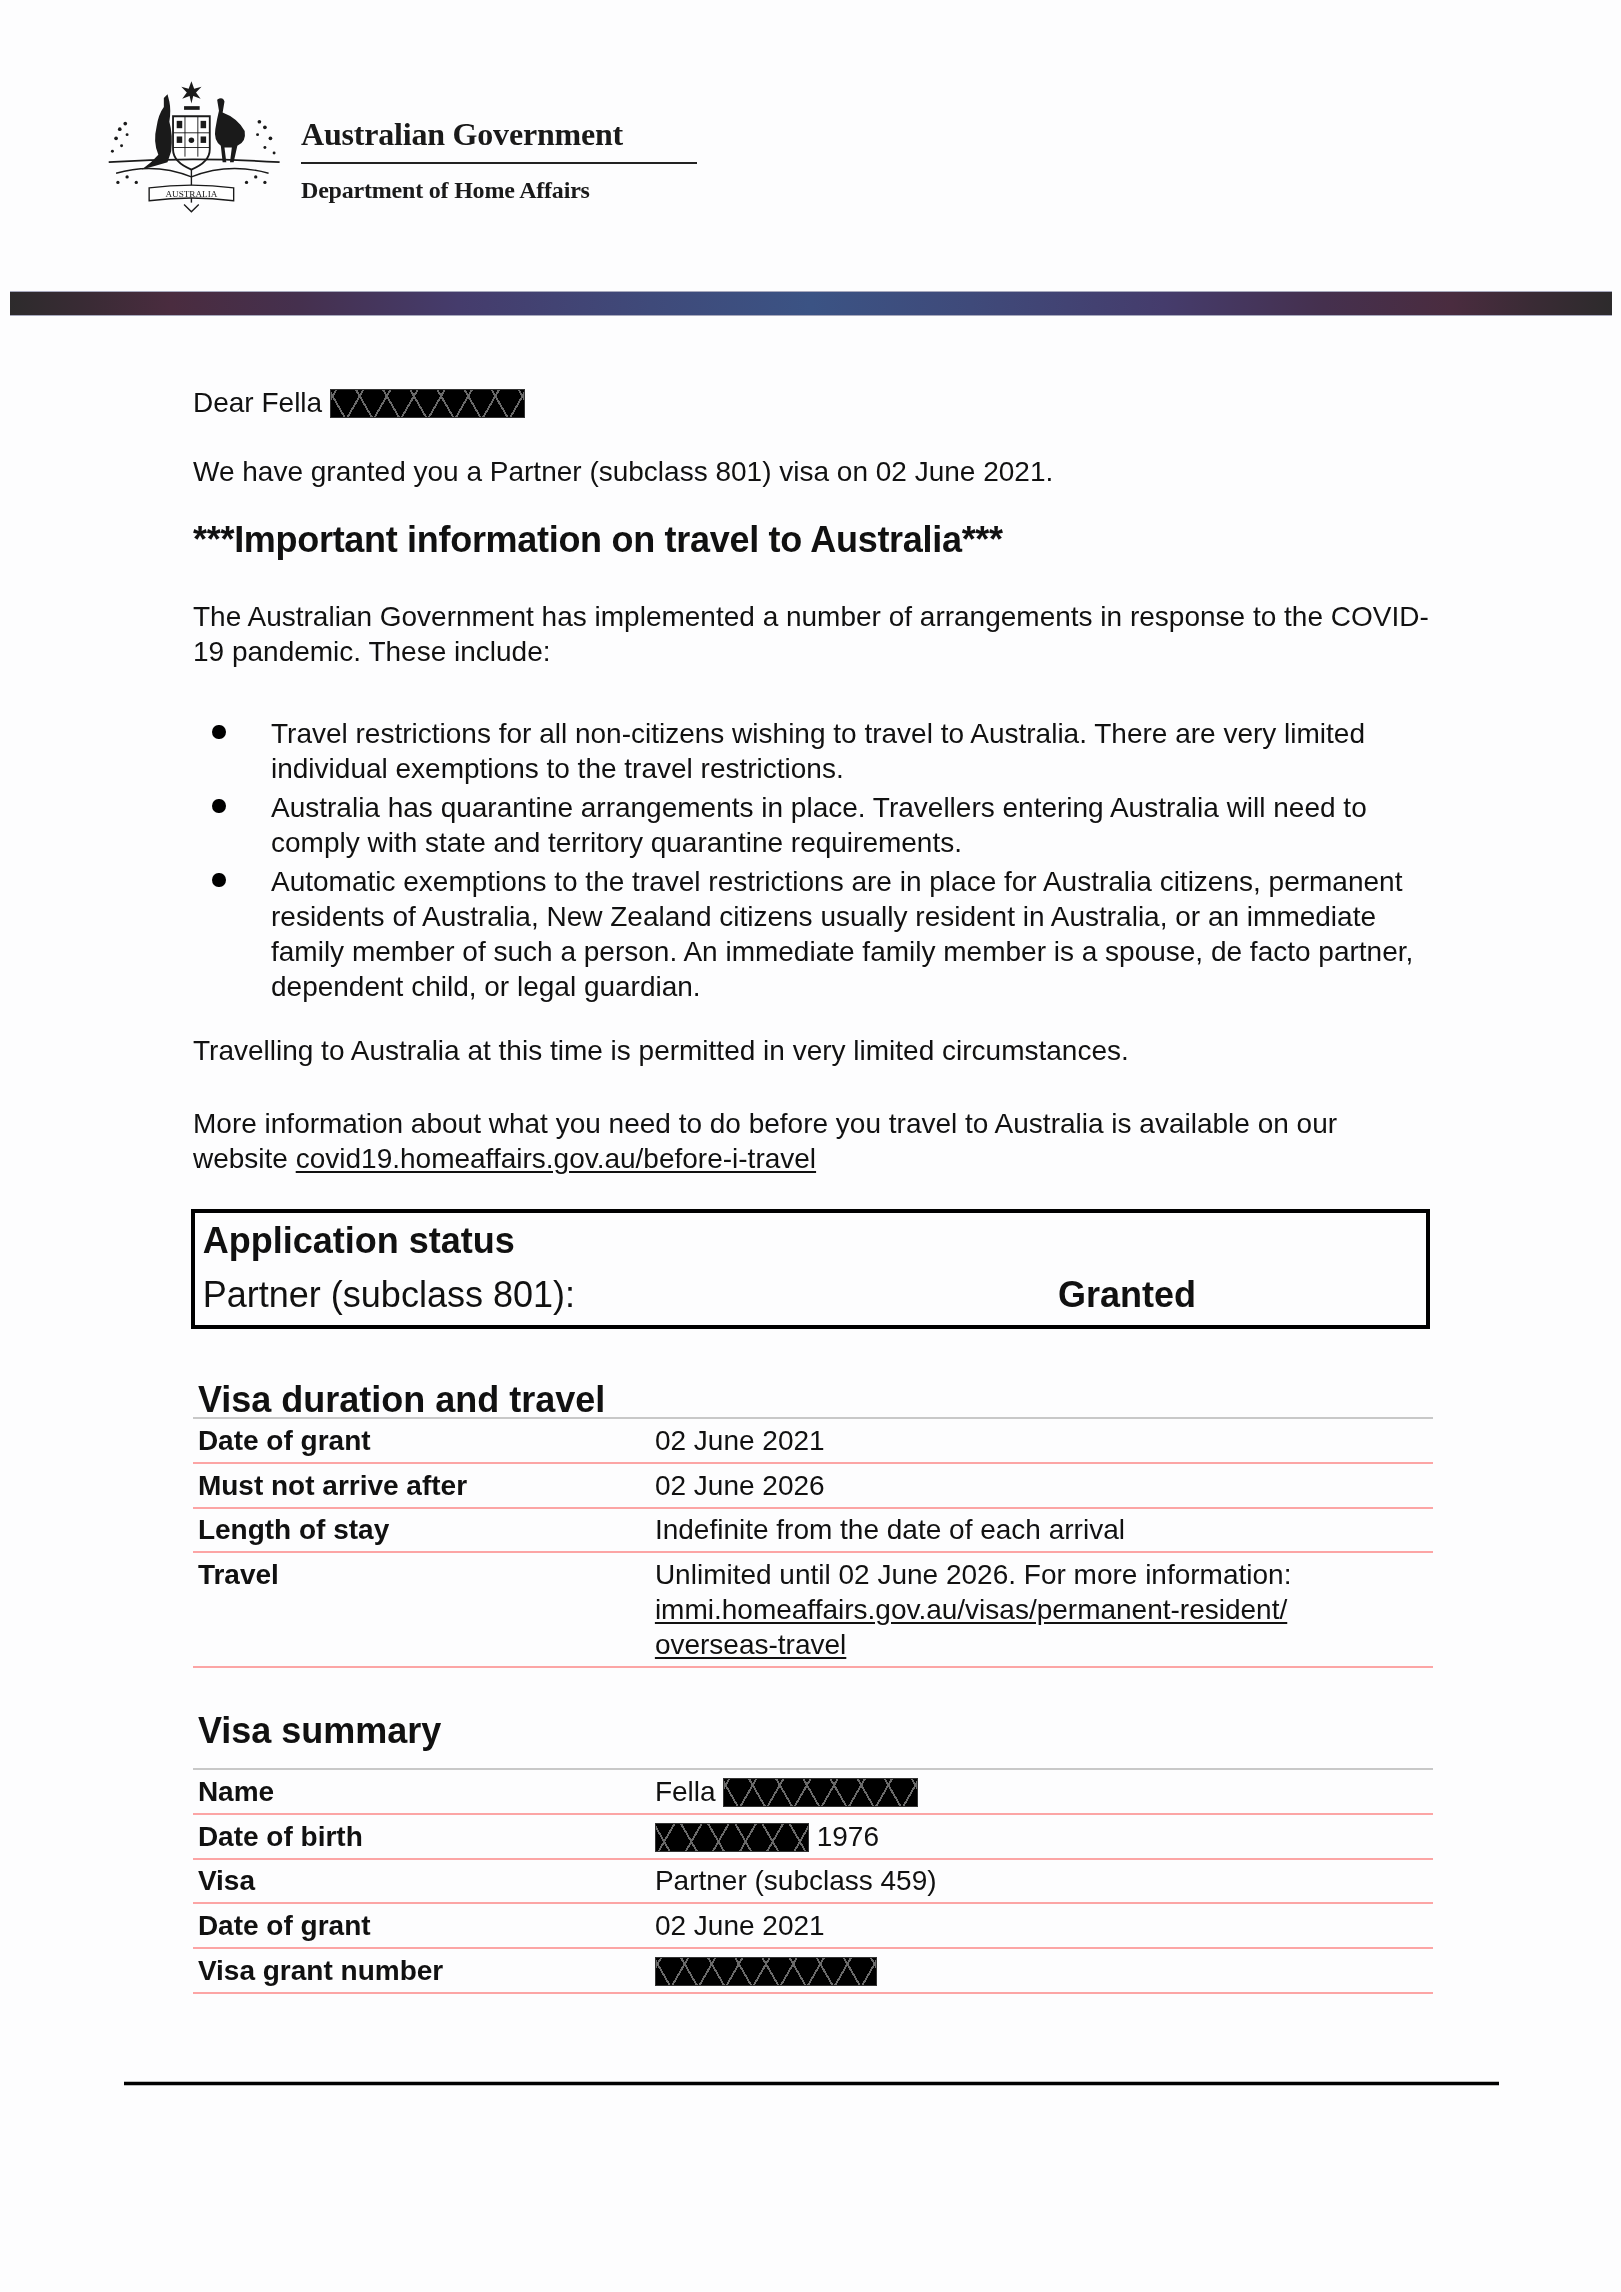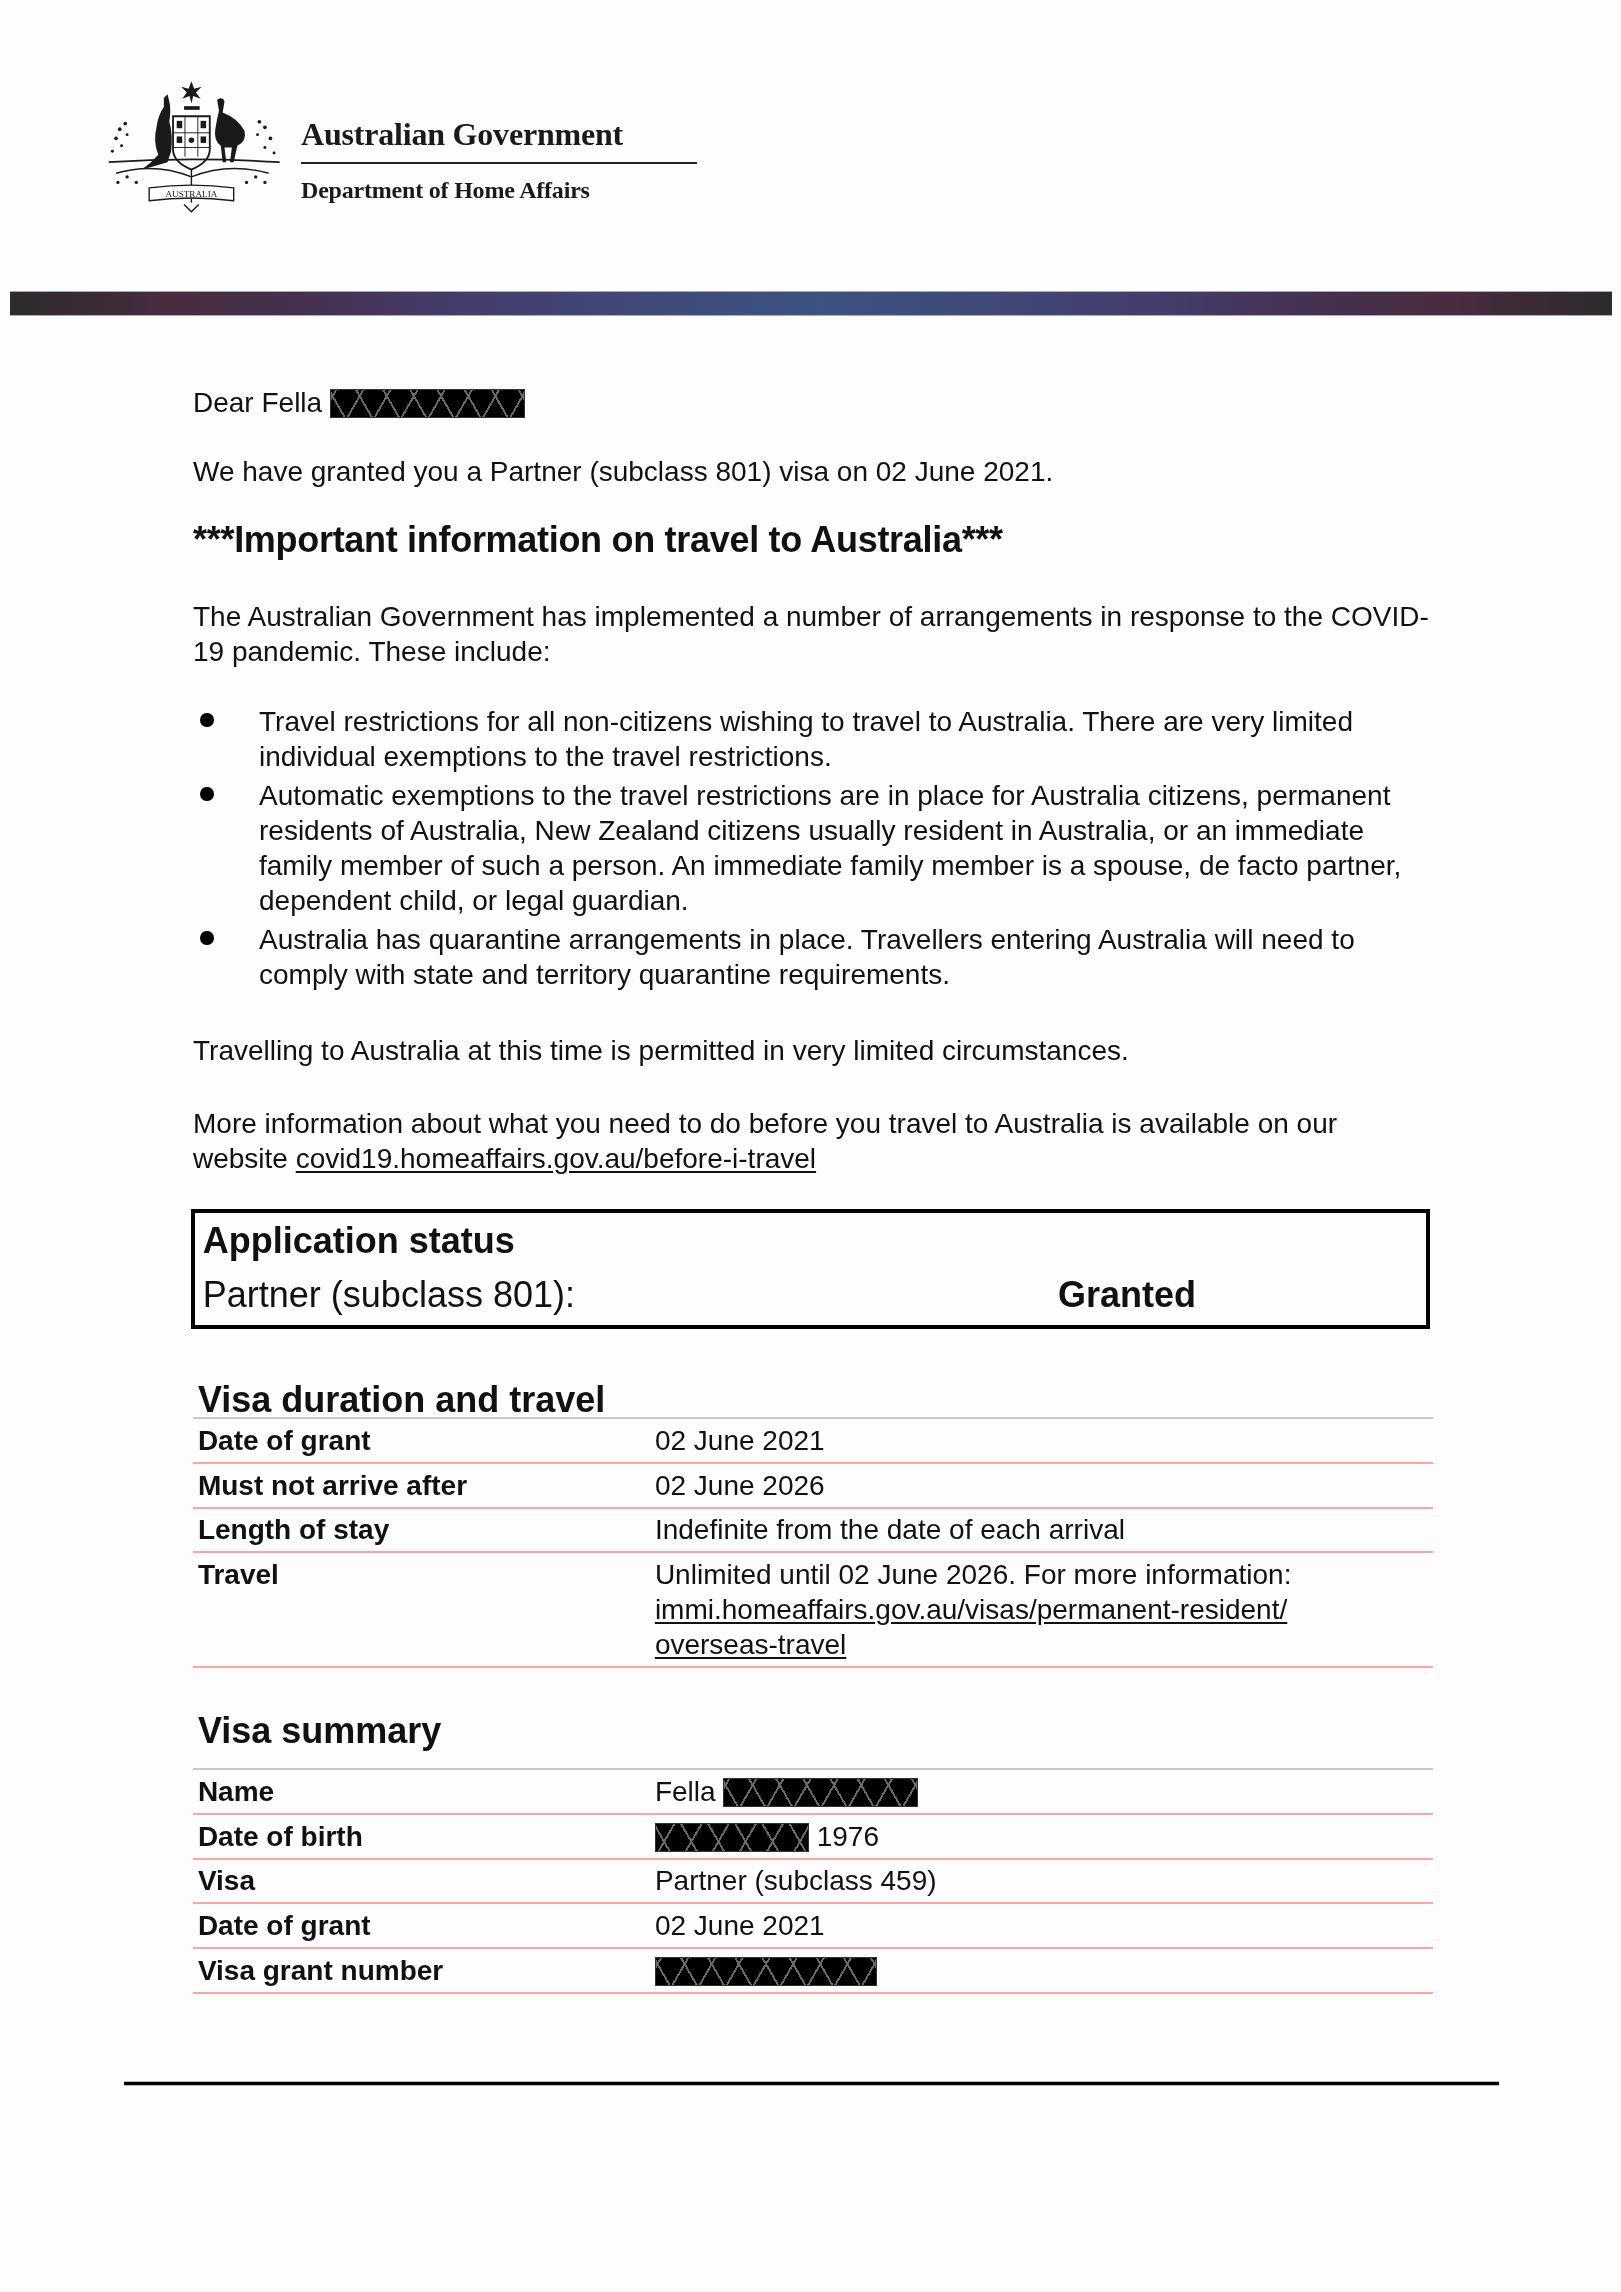--- a/index.html
+++ b/index.html
@@ -78,21 +78,21 @@
       border: 1px solid #333;
     }
     .heading-important {
       font-weight: bold;
       font-size: 36px;
       letter-spacing: -0.3px;
     }
     .para { position: absolute; left: 0; width: 1245px; }
     .bullet-list {
       position: absolute; left: 0; top: 704px;
-      width: 1245px; margin: 0; padding: 0; list-style: none;
+      width: 1245px; margin: 12px; padding: 0; list-style: none;
     }
     .bullet-item {
       position: relative;
       padding-left: 66px;
       margin-bottom: 3.9px;
     }
     .bullet-dot {
       position: absolute;
       left: 6.9px; top: 8.8px;
       width: 13.7px; height: 14.7px;
@@ -230,25 +230,25 @@
 
   <div class="para" style="top:599px;">The Australian Government has implemented a number of arrangements in response to the COVID-19 pandemic. These include:</div>
 
   <ul class="bullet-list">
     <li class="bullet-item">
       <span class="bullet-dot"></span>
       <span>Travel restrictions for all non-citizens wishing to travel to Australia. There are very limited individual exemptions to the travel restrictions.</span>
     </li>
     <li class="bullet-item">
       <span class="bullet-dot"></span>
-      <span>Automatic exemptions to the travel restrictions are in place for Australia citizens, permanent residents of Australia, New Zealand citizens usually resident in Australia, or an immediate family member of such a person. An immediate family member is a spouse, de facto partner, dependent child, or legal guardian.</span>
+      <span>Australia has quarantine arrangements in place. Travellers entering Australia will need to comply with state and territory quarantine requirements.</span>
     </li>
     <li class="bullet-item">
       <span class="bullet-dot"></span>
-      <span>Australia has quarantine arrangements in place. Travellers entering Australia will need to comply with state and territory quarantine requirements.</span>
+      <span>Automatic exemptions to the travel restrictions are in place for Australia citizens, permanent residents of Australia, New Zealand citizens usually resident in Australia, or an immediate family member of such a person. An immediate family member is a spouse, de facto partner, dependent child, or legal guardian.</span>
     </li>
   </ul>
 
   <div class="abs" style="top:1033px;">Travelling to Australia at this time is permitted in very limited circumstances.</div>
 
   <div class="para" style="top:1106px;">
     <span>More information about what you need to do before you travel to Australia is available on our website</span>
     <a class="link">covid19.homeaffairs.gov.au/before-i-travel</a>
   </div>
 

